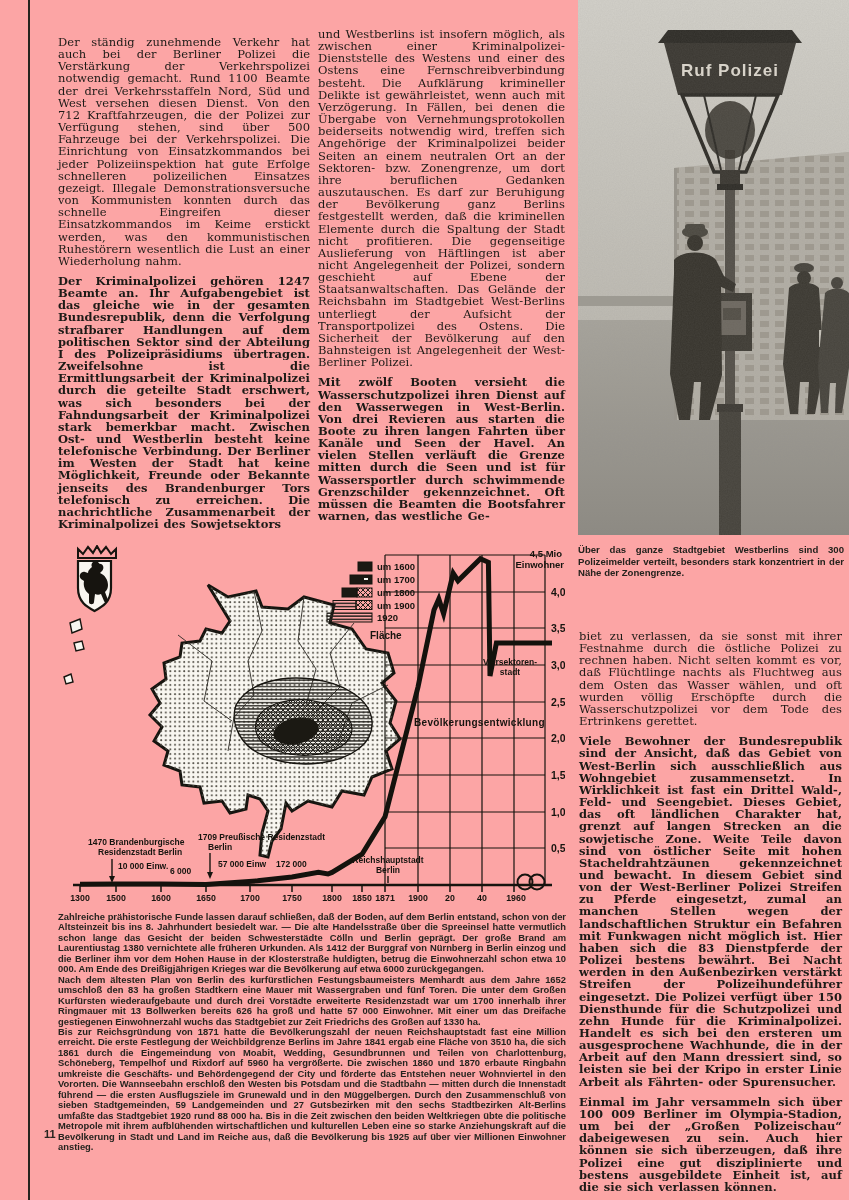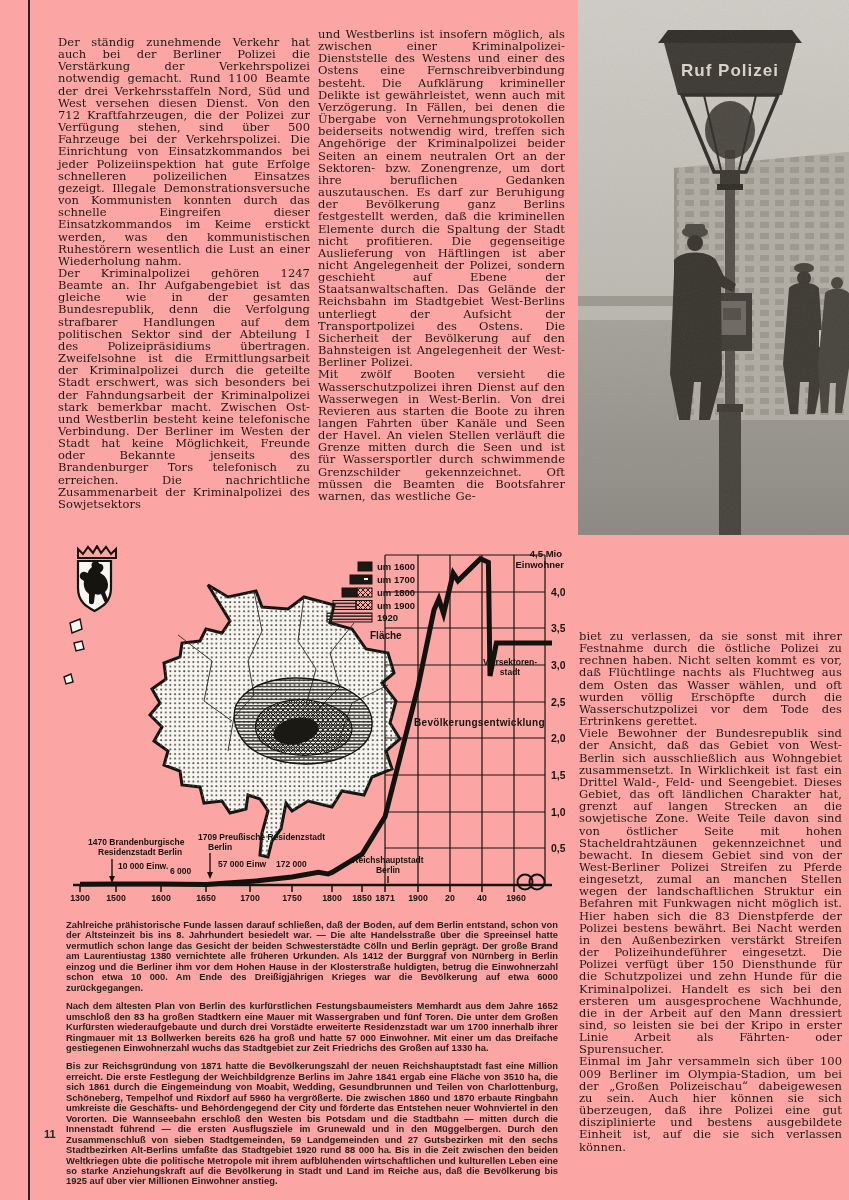--- a/index.html
+++ b/index.html
@@ -2,36 +2,36 @@
 <html lang="de"><head>
 <meta charset="utf-8">
 <style>
   html,body{margin:0;padding:0;background:#d8d6d0;}
   .page{position:relative;width:849px;height:1200px;background:#fca5a5;overflow:hidden;
         font-family:"DejaVu Serif", serif;color:#1d1b17;}
   .edge-line{position:absolute;left:28px;top:0;width:2px;height:1200px;background:#26241f;}
   .col{position:absolute;text-align:justify;font-size:11.5px;line-height:12.15px;
        letter-spacing:.05px;word-spacing:.9px;}
   .col p{margin:0;}
-  .col p + p{margin-top:0px;}
+  .col p + p{margin-top:8px;font-weight:bold;}
   #col1{left:58px;top:36px;width:252px;}
   #col2{left:318px;top:28px;width:247px;}
   #col3{left:579px;top:630px;width:263px;}
   .headline{position:absolute;left:57px;top:496px;width:512px;
             font-family:"Liberation Sans", sans-serif;font-weight:bold;
             font-size:22px;letter-spacing:1px;color:#14120e;white-space:nowrap;}
   .photo{position:absolute;left:578px;top:0;width:271px;height:535px;}
   .photo-caption{position:absolute;left:578px;top:544px;width:266px;
                  font-family:"Liberation Sans", sans-serif;font-weight:bold;
                  font-size:9.6px;line-height:11.6px;text-align:justify;color:#24221d;}
   .figure{position:absolute;left:58px;top:545px;width:507px;height:365px;}
   .figure-caption{position:absolute;left:58px;top:912px;width:508px;
                   font-family:"Liberation Sans", sans-serif;font-weight:bold;
                   font-size:9.4px;line-height:10.45px;text-align:justify;color:#26241f;}
-  .figure-caption p{margin:8px;}
+  .figure-caption p{margin:0;}
   .page-number{position:absolute;left:44px;top:1128px;
                font-family:"Liberation Sans", sans-serif;font-weight:bold;
                font-size:11px;color:#26241f;}
   svg text{font-family:"Liberation Sans", sans-serif;fill:#16140f;}
   .svg-bold{font-weight:bold;}
 </style>
 </head>
 <body>
 
 <div class="page">
@@ -110,20 +110,21 @@
         <rect x="241" y="330" width="13" height="17" fill="#c7c3ba"></rect>
       </g>
       <g fill="#46433c">
         <circle cx="259" cy="283" r="6"></circle>
         <path d="M247,293 c5,-6 19,-6 24,0 l0,75 -7,45 -7,0 1,-30 -6,0 -2,30 -7,0 -3,-48 z"></path>
       </g>
     </g>
     <rect width="271" height="535" filter="url(#grain)"></rect>
   </svg>
 
+  <div class="photo-caption">Über das ganze Stadtgebiet Westberlins sind 300 Polizeimelder verteilt, besonders stark konzentriert in der Nähe der Zonengrenze.</div>
 
   <div class="col" id="col3">
     <p>biet zu verlassen, da sie sonst mit ihrer Festnahme durch die östliche Polizei zu rechnen haben. Nicht selten kommt es vor, daß Flüchtlinge nachts als Fluchtweg aus dem Osten das Wasser wählen, und oft wurden völlig Erschöpfte durch die Wasserschutzpolizei vor dem Tode des Ertrinkens gerettet.</p>
     <p>Viele Bewohner der Bundesrepublik sind der Ansicht, daß das Gebiet von West-Berlin sich ausschließlich aus Wohngebiet zusammensetzt. In Wirklichkeit ist fast ein Drittel Wald-, Feld- und Seengebiet. Dieses Gebiet, das oft ländlichen Charakter hat, grenzt auf langen Strecken an die sowjetische Zone. Weite Teile davon sind von östlicher Seite mit hohen Stacheldrahtzäunen gekennzeichnet und bewacht. In diesem Gebiet sind von der West-Berliner Polizei Streifen zu Pferde eingesetzt, zumal an manchen Stellen wegen der landschaftlichen Struktur ein Befahren mit Funkwagen nicht möglich ist. Hier haben sich die 83 Dienstpferde der Polizei bestens bewährt. Bei Nacht werden in den Außenbezirken verstärkt Streifen der Polizeihundeführer eingesetzt. Die Polizei verfügt über 150 Diensthunde für die Schutzpolizei und zehn Hunde für die Kriminalpolizei. Handelt es sich bei den ersteren um ausgesprochene Wachhunde, die in der Arbeit auf den Mann dressiert sind, so leisten sie bei der Kripo in erster Linie Arbeit als Fährten- oder Spurensucher.</p>
     <p>Einmal im Jahr versammeln sich über 100 009 Berliner im Olympia-Stadion, um bei der „Großen Polizeischau“ dabeigewesen zu sein. Auch hier können sie sich überzeugen, daß ihre Polizei eine gut disziplinierte und bestens ausgebildete Einheit ist, auf die sie sich verlassen können.</p>
   </div>
 
 
   <svg class="figure" viewBox="0 0 507 365">
     <defs>

